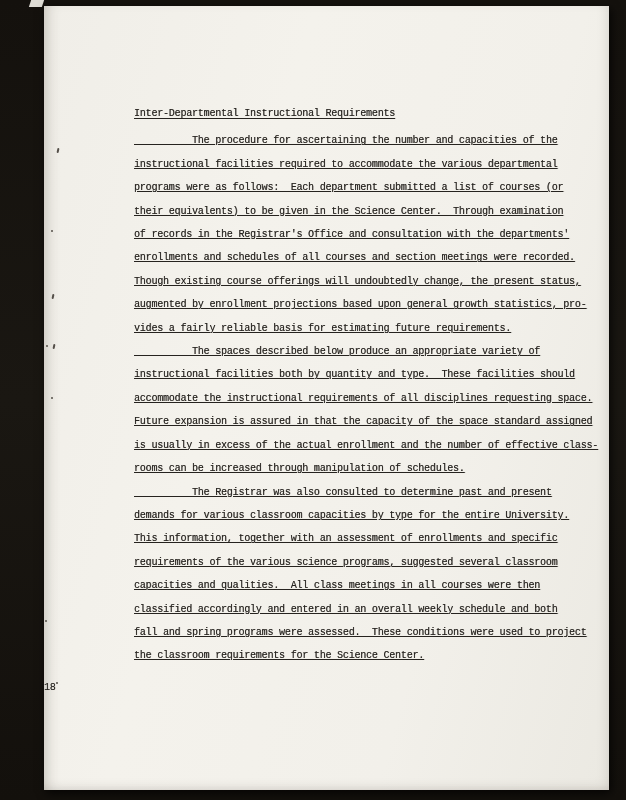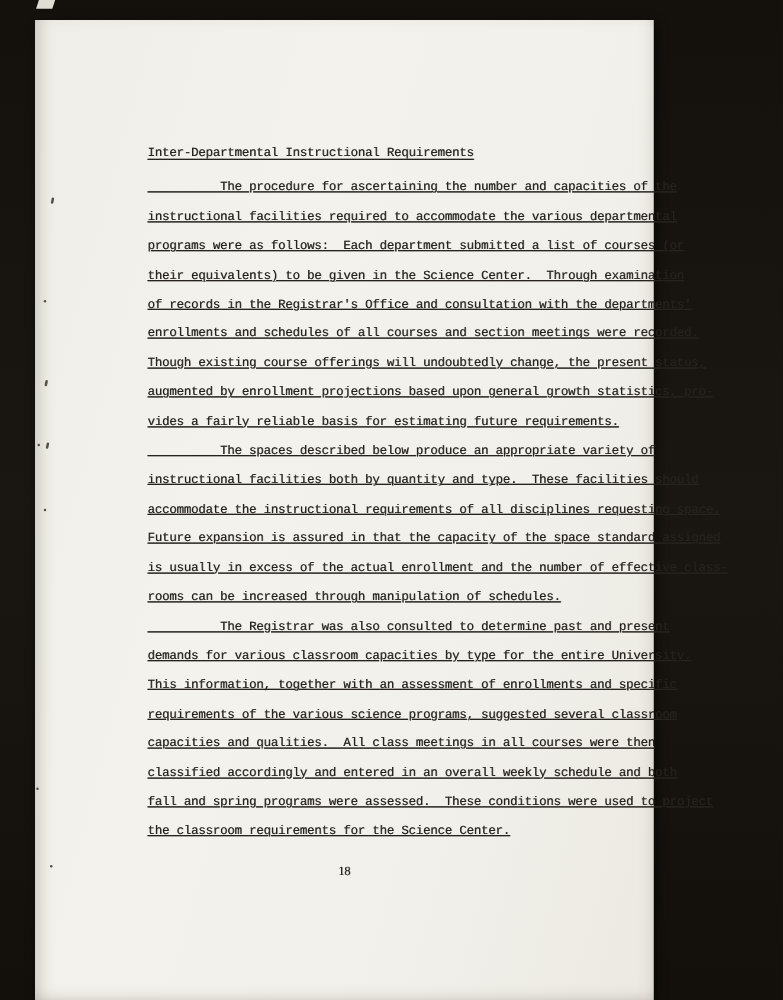--- a/index.html
+++ b/index.html
@@ -14,30 +14,29 @@
     overflow: hidden;
     font-family: "Liberation Mono", "DejaVu Sans Mono", monospace;
   }
   .backdrop {
     position: absolute;
     inset: 0;
     background: linear-gradient(180deg, #14110d 0%, #1a1712 50%, #13100c 100%);
   }
   .paper {
     position: absolute;
-    left: 28px;
+    left: 44px;
     top: 6px;
-    width: 495px;
+    width: 565px;
     height: 784px;
     background: linear-gradient(105deg, #f0eee8 0%, #f4f2ec 35%, #f2f0ea 70%, #ebe9e2 100%);
     box-shadow:
       2px 3px 9px rgba(0,0,0,0.75),
       inset 10px 0 14px -8px rgba(70,60,50,0.28),
       inset -6px -6px 14px -8px rgba(70,60,50,0.25);
-    margin-top: 10px;
   }
   .corner-sliver {
     position: absolute;
     left: 30px;
     top: 0;
     width: 13px;
     height: 7px;
     background: #dfddd6;
     transform: skewX(-18deg);
   }
@@ -63,26 +62,24 @@
   .para {
     white-space: pre-wrap;
     margin: 0;
     text-decoration: underline;
   }
   .page-number {
     position: absolute;
     left: 0;
     right: 0;
     top: 676px;
-    text-align: center;
     color: #26231f;
     font-size: 10px;
     letter-spacing: -0.2px;
     text-shadow: 0.3px 0 0 rgba(38,35,31,0.55);
-    font-family: Liberation Serif, serif;
   }
   .mark {
     position: absolute;
     background: #55504a;
     border-radius: 1px;
   }
   .mark.dot { width: 2px; height: 2px; }
   .mark.tick { width: 2px; height: 5px; transform: rotate(12deg); }
 </style>
 </head>

